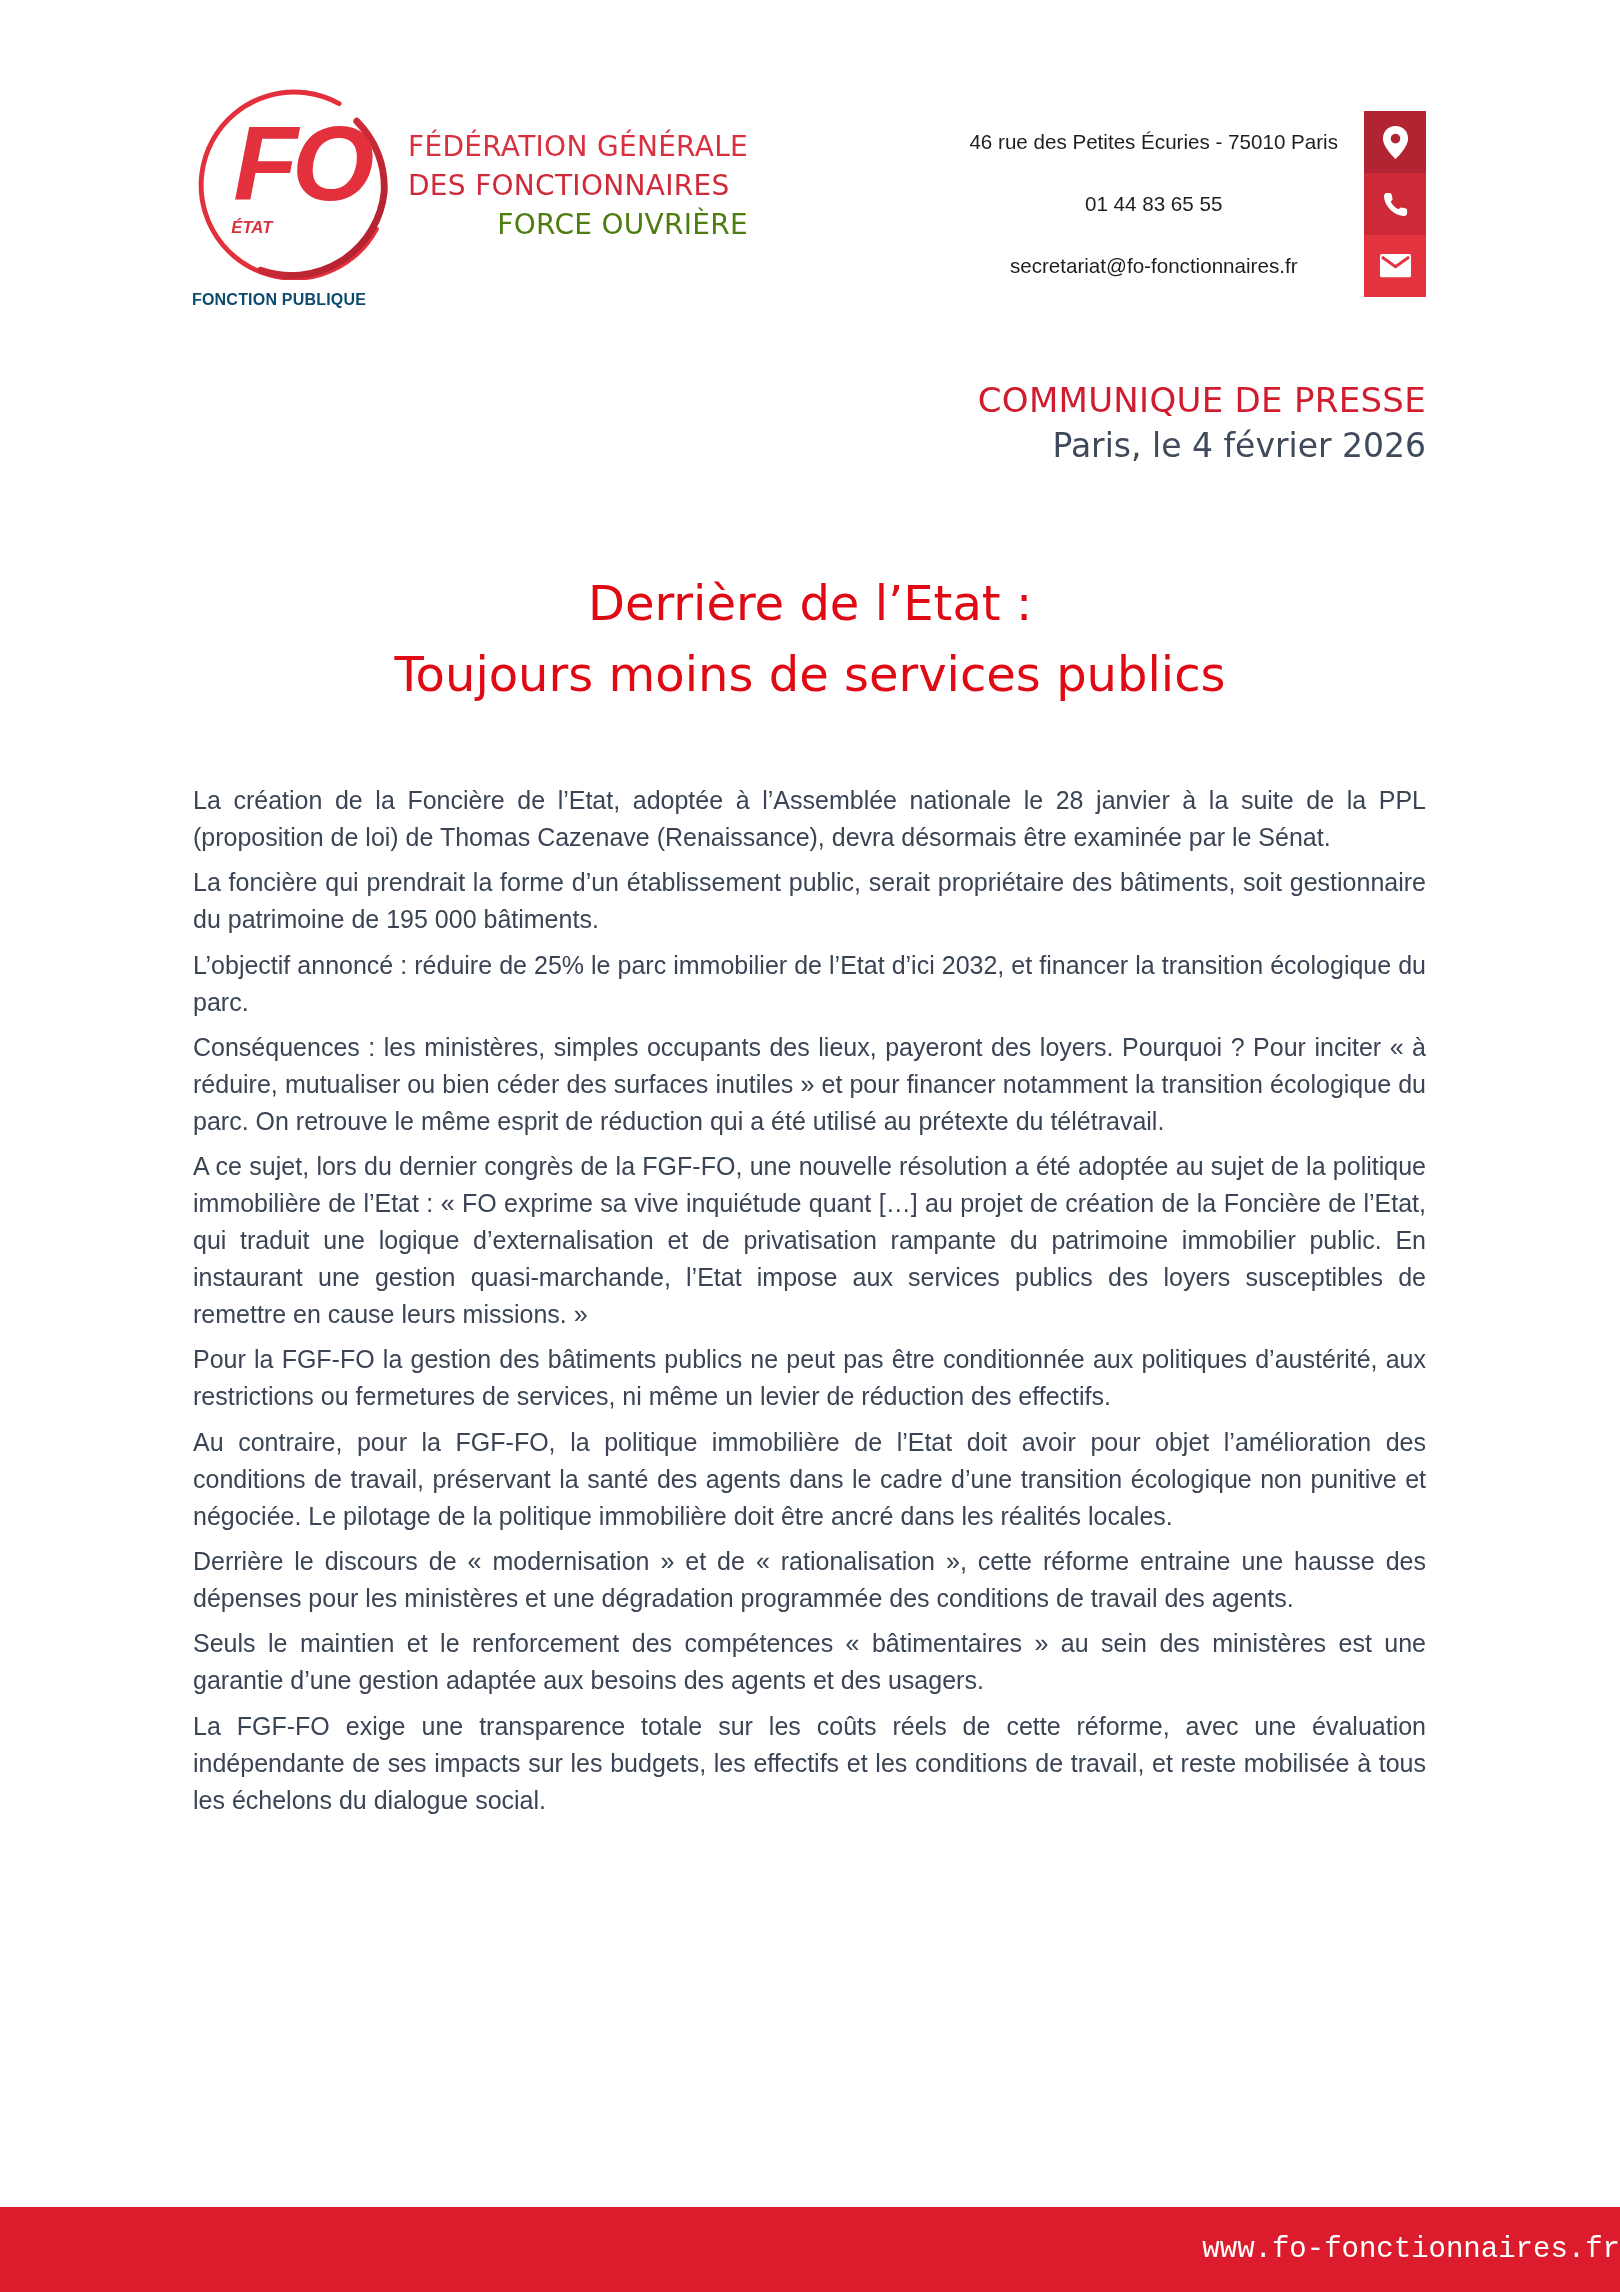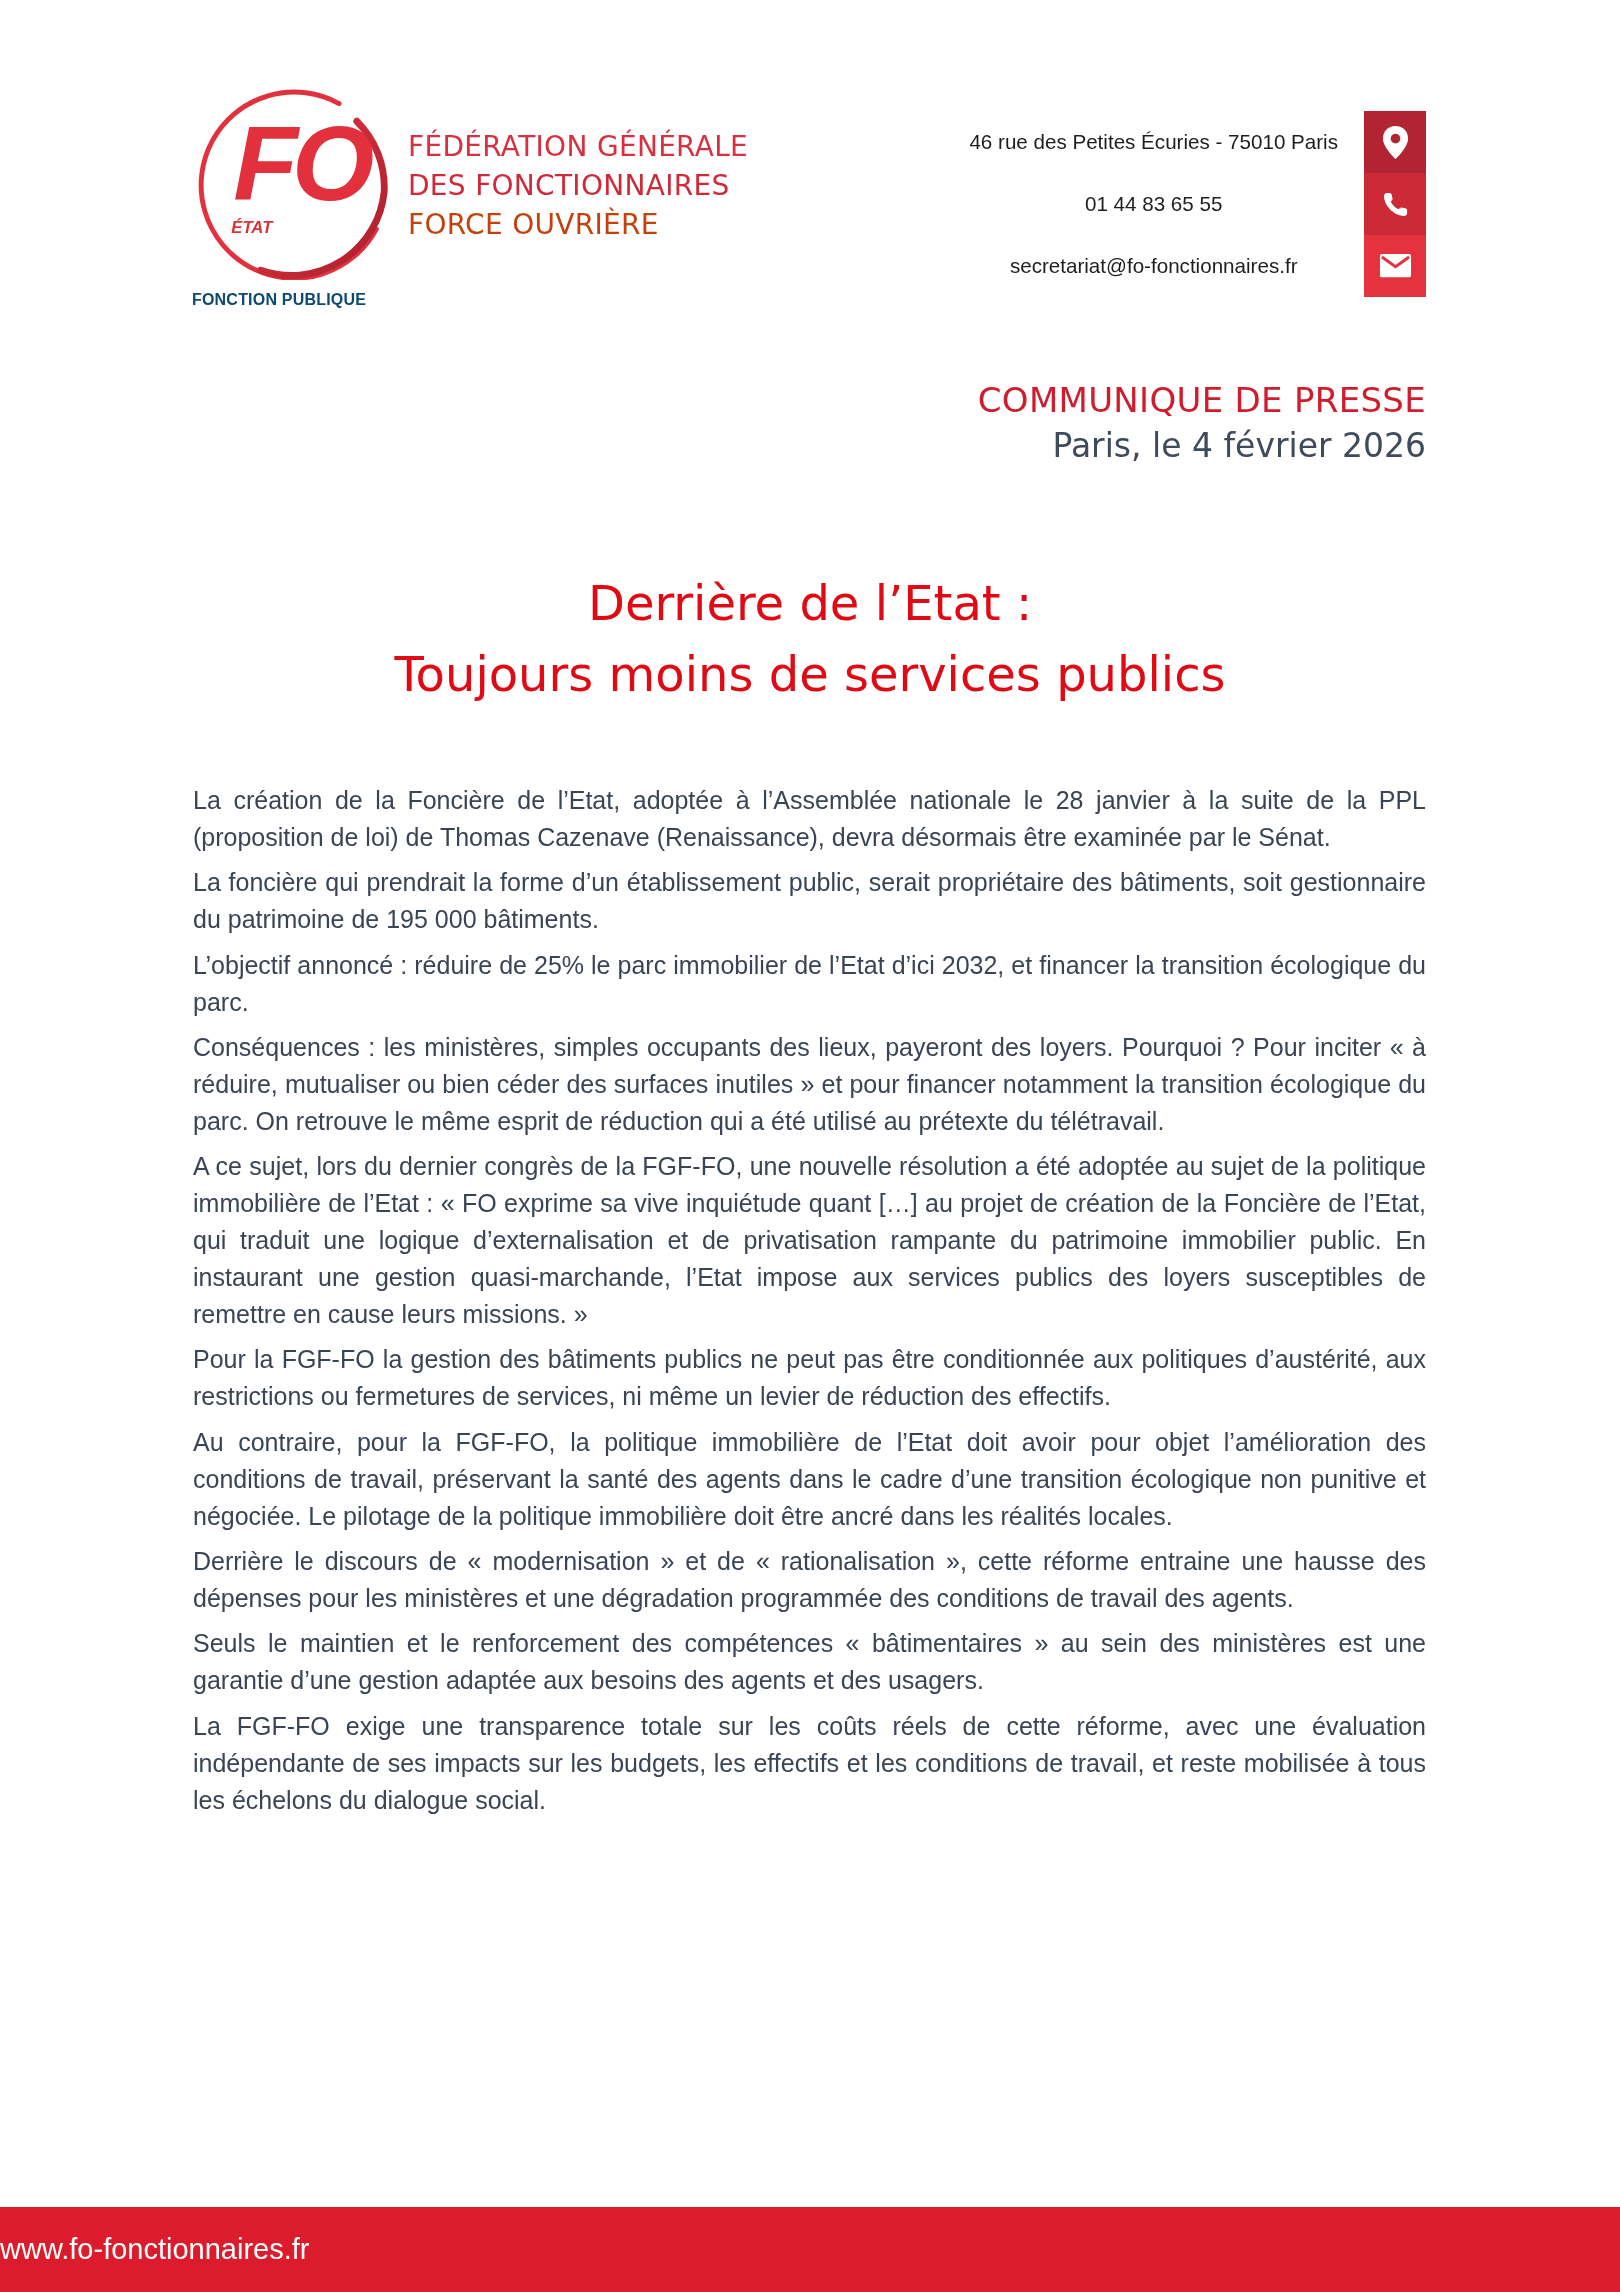--- a/index.html
+++ b/index.html
@@ -13,21 +13,21 @@
       position: absolute; left: 192px; top: 291px; width: 206px;
       font-family: "Liberation Sans", sans-serif; font-weight: bold;
       font-size: 16px; color: #0c4a6e; letter-spacing: 0.2px; white-space: nowrap;
     }
     .org-name {
       position: absolute; left: 408px; top: 127px;
       font-family: "DejaVu Sans", sans-serif; font-size: 28px; line-height: 39px;
       color: #d93040; letter-spacing: 0.3px;
     }
     .org-name div:nth-child(2) { color: #cf2a3a; }
-    .org-name div:nth-child(3) { color: #c2410c; }
+    .org-name div:nth-child(3) { color: #4d7c0f; text-align: right; }
 
     .contact-text {
       position: absolute; right: 282px; top: 111px; text-align: center;
       font-family: Liberation Sans, sans-serif; font-size: 20.6px; color: #1e1e1e;
     }
     .contact-text div { height: 62px; line-height: 62px; white-space: nowrap; }
     .contact-icons { position: absolute; left: 1364px; top: 111px; width: 62px; }
     .contact-icons .cell { width: 62px; height: 62px; display: flex; align-items: center; justify-content: center; }
 
     .press-label {
@@ -50,22 +50,22 @@
       position: absolute; left: 193px; width: 1233px; top: 782px;
       font-family: "DejaVu Sans Mono", "Liberation Sans", sans-serif;
       font-family: "Liberation Sans", sans-serif;
       font-size: 25px; line-height: 37px; color: #3a4454;
       text-align: justify;
     }
     .body-text p { margin: 0 0 8.3px 0; }
 
     .footer {
       position: absolute; left: 0; top: 2207px; width: 1620px; height: 85px;
-      background: #dc1c2c; color: #ffffff; text-align: left;
-      font-family: Liberation Sans, sans-serif; font-size: 29px; line-height: 85px;
+      background: #dc1c2c; color: #ffffff; text-align: right;
+      font-family: Liberation Mono, monospace; font-size: 29px; line-height: 85px;
     }
   </style>
 </head>
 <body>
 
 <div class="logo-wrap">
   <svg width="206" height="196" viewBox="0 0 210 200">
     <defs>
       <linearGradient id="ringGrad" x1="0" y1="0" x2="1" y2="1">
         <stop offset="0" stop-color="#e8343f"></stop>

